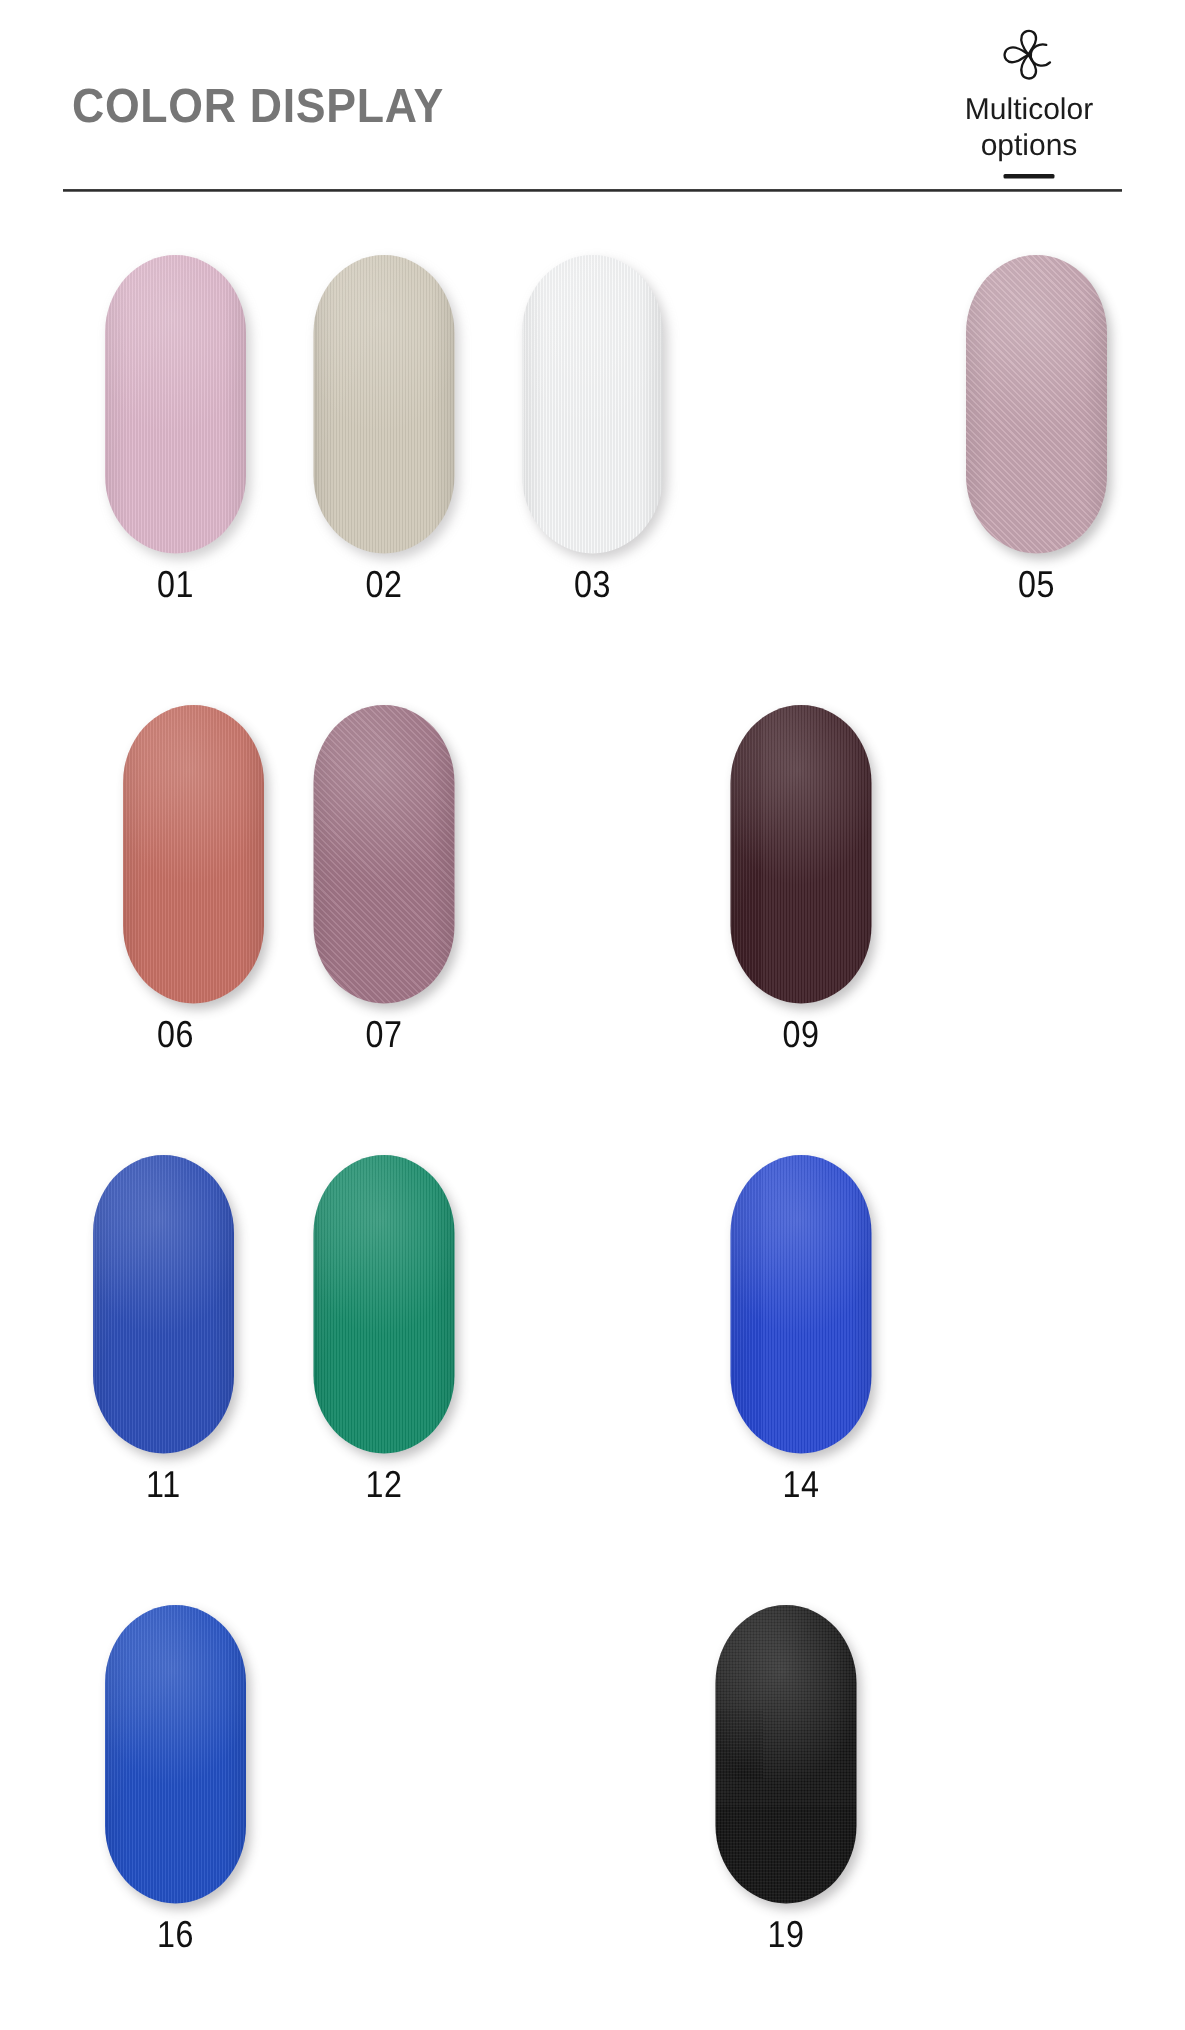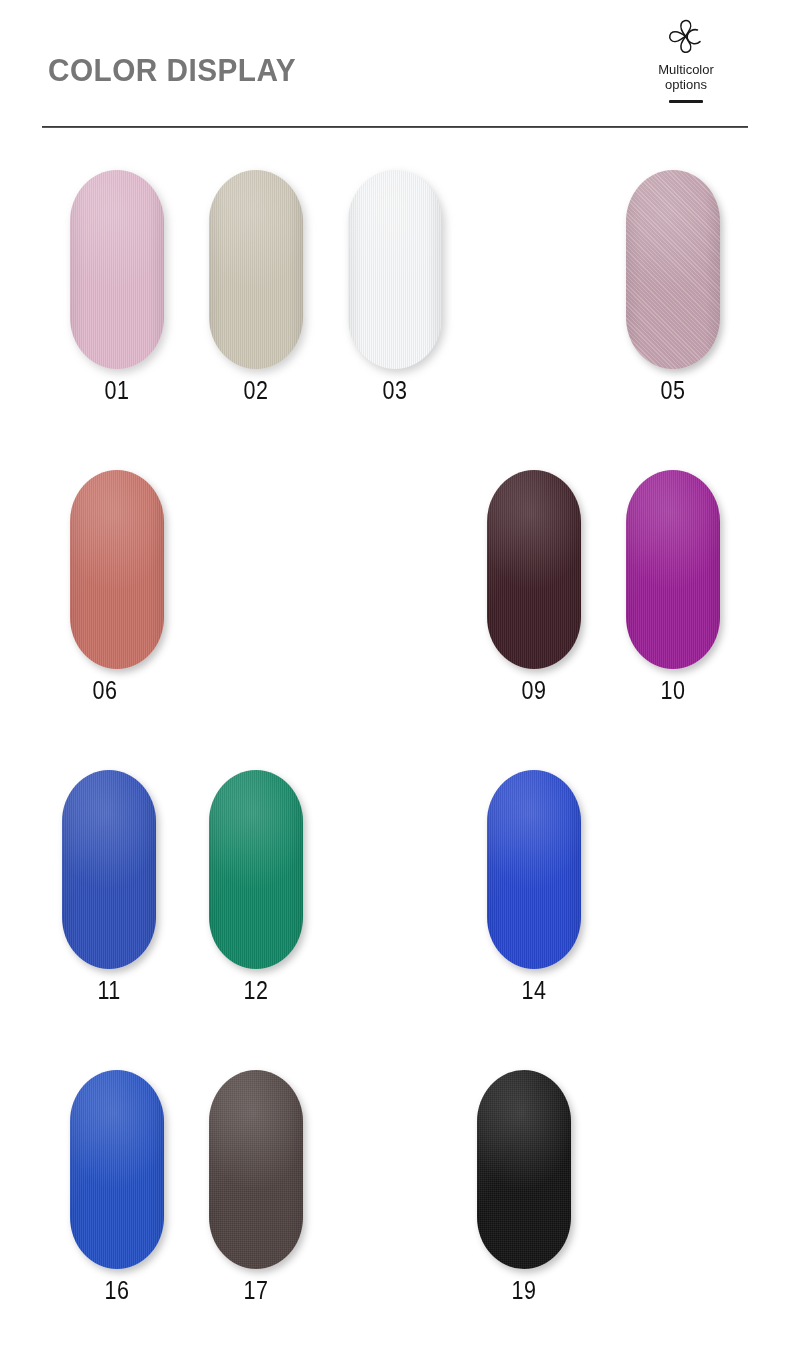--- a/index.html
+++ b/index.html
@@ -44,21 +44,21 @@
     text-align: center;
   }
   #clover-icon {
     width: 56px;
     height: 46px;
     margin: 0 auto 2px auto;
     display: block;
   }
   .mc-line {
     font-family: "Liberation Sans Narrow", "Liberation Sans", sans-serif;
-    font-size: 13px;
+    font-size: 20px;
     color: #1c1c1c;
     line-height: 1.18;
     white-space: nowrap;
   }
   #mc-rule {
     width: 34px;
     height: 3px;
     background: #1a1a1a;
     margin: 7px auto 0 auto;
     border-radius: 1px;
@@ -199,50 +199,50 @@
         </div>
         <div class="label">02</div>
       </div>
       <div class="cell" style="left: 348px;">
         <div class="swatch pale outlined" style="background: rgb(247, 248, 249);">
           <div class="weave"></div>
           <div class="sheen"></div>
         </div>
         <div class="label">03</div>
       </div>
-      <div class="cell" style="left: 626px;">
+      <div class="cell" style="left: 644px;">
         <div class="swatch twill" style="background: rgb(201, 168, 180);">
           <div class="weave"></div>
           <div class="sheen"></div>
         </div>
         <div class="label">05</div>
       </div>
     </div>
     <div class="row">
-      <div class="cell" style="left: 58px; padding-left: 12px;">
+      <div class="cell" style="left: 70px; padding-left: 12px;">
         <div class="swatch" style="background: rgb(200, 113, 102);">
           <div class="weave"></div>
           <div class="sheen"></div>
         </div>
         <div class="label">06</div>
+      </div>
+      <div class="cell" style="left: 209px;">
+        <div class="swatch twill" style="background: rgb(164, 120, 138);">
+          <div class="weave"></div>
+          <div class="sheen"></div>
+        </div>
+        <div class="label">07</div>
       </div>
       <div class="cell" style="left: 487px;">
         <div class="swatch" style="background: rgb(62, 31, 38);">
           <div class="weave"></div>
           <div class="sheen"></div>
         </div>
         <div class="label">09</div>
       </div>
-      <div class="cell" style="left: 626px;">
-        <div class="swatch" style="background: rgb(155, 31, 151);">
-          <div class="weave"></div>
-          <div class="sheen"></div>
-        </div>
-        <div class="label">10</div>
-      </div>
     </div>
     <div class="row">
       <div class="cell" style="left: 62px;">
         <div class="swatch" style="background: rgb(47, 79, 184);">
           <div class="weave"></div>
           <div class="sheen"></div>
         </div>
         <div class="label">11</div>
       </div>
       <div class="cell" style="left: 209px;">
@@ -261,27 +261,20 @@
       </div>
     </div>
     <div class="row">
       <div class="cell" style="left: 70px;">
         <div class="swatch" style="background: rgb(35, 80, 196);">
           <div class="weave"></div>
           <div class="sheen"></div>
         </div>
         <div class="label">16</div>
       </div>
-      <div class="cell" style="left: 209px;">
-        <div class="swatch speckle" style="background: rgb(78, 66, 64);">
-          <div class="weave"></div>
-          <div class="sheen"></div>
-        </div>
-        <div class="label">17</div>
-      </div>
       <div class="cell" style="left: 477px;">
         <div class="swatch speckle" style="background: rgb(19, 19, 19);">
           <div class="weave"></div>
           <div class="sheen"></div>
         </div>
         <div class="label">19</div>
       </div>
     </div>
   </div>
 

